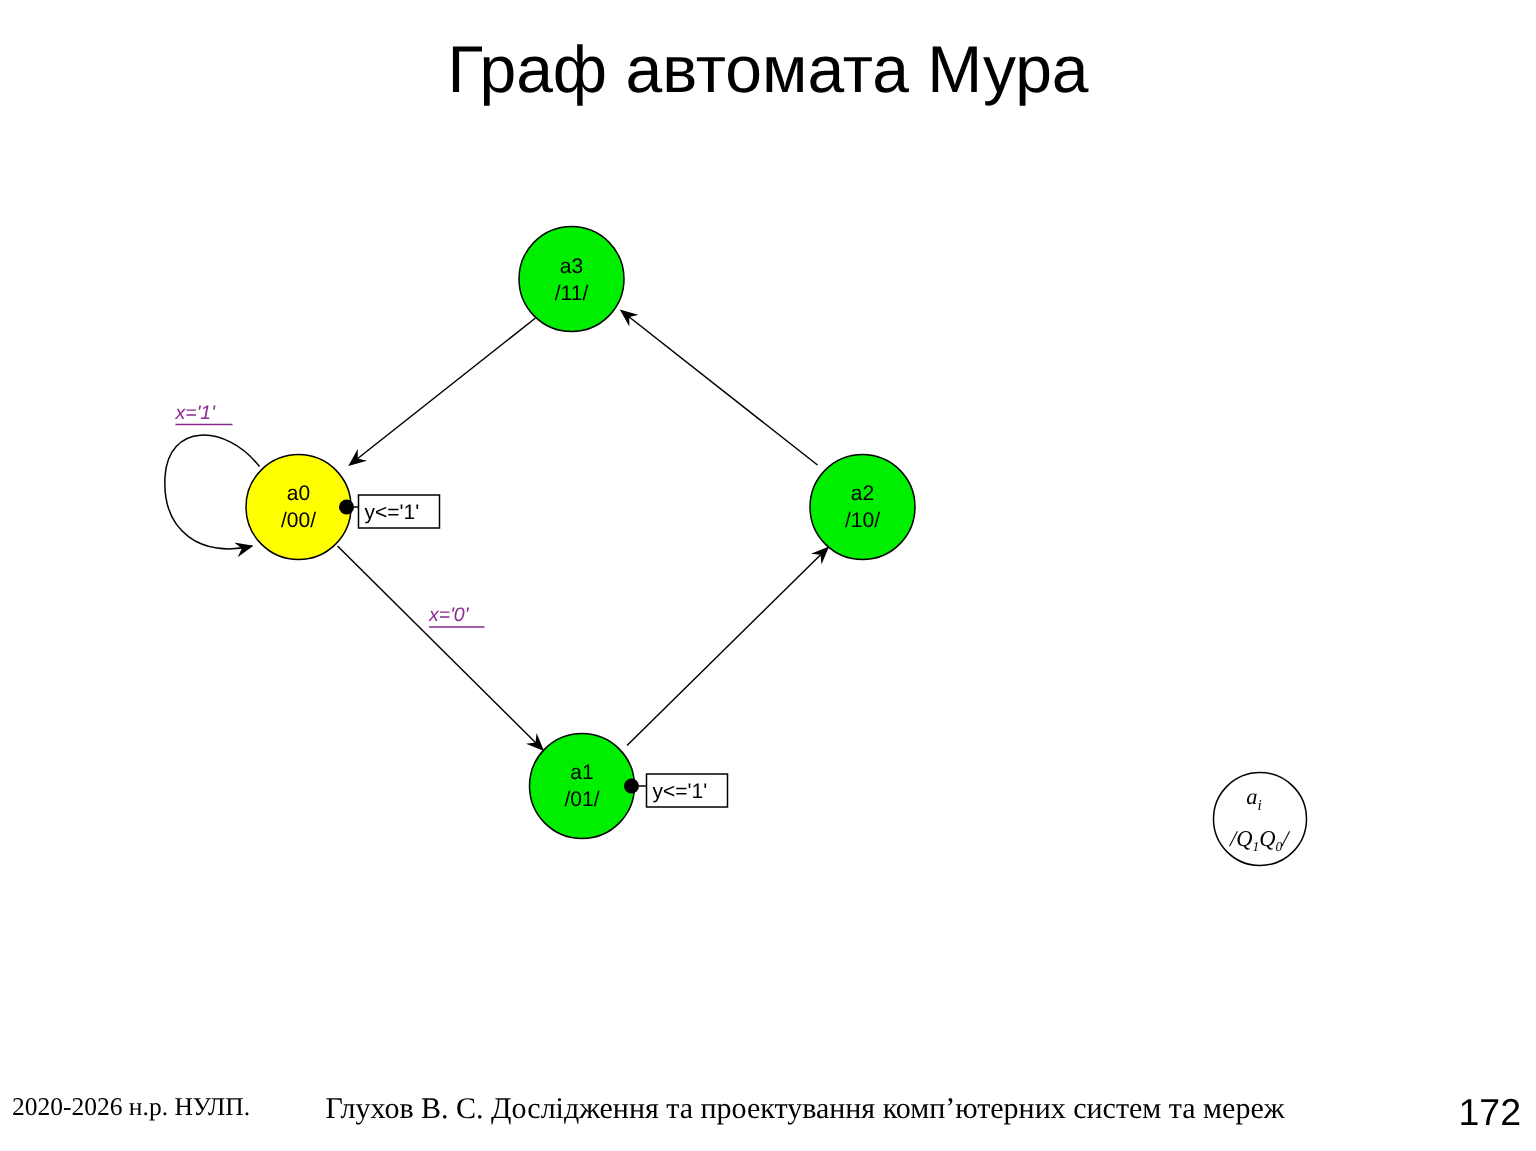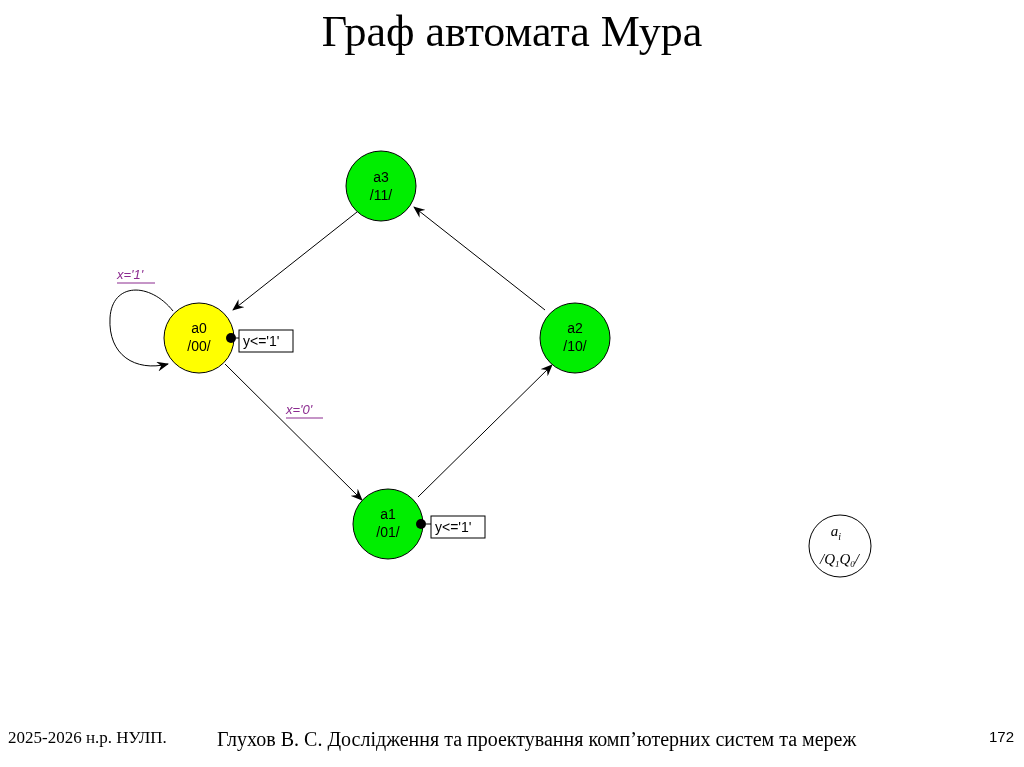--- a/index.html
+++ b/index.html
@@ -1,31 +1,31 @@
 <!DOCTYPE html>
 <html><head>
 <meta charset="utf-8">
 <style>
   html, body { margin: 0; padding: 0; background: #ffffff; }
   body { width: 1024px; height: 767px; position: relative; overflow: hidden; }
   .title {
-    position: absolute; left: 0; top: 6px; width: 1024px; text-align: center;
-    font-family: Liberation Serif, serif; font-size: 44px; color: #000;
+    position: absolute; left: 0; top: 22px; width: 1024px; text-align: center;
+    font-family: Liberation Sans, sans-serif; font-size: 44px; color: #000;
   }
   svg.diagram { position: absolute; left: 0; top: 0; }
   .node-text { font-family: "Liberation Sans", sans-serif; font-size: 14px; fill: #000; }
   .guard { font-family: "Liberation Sans", sans-serif; font-size: 13px; font-style: italic; fill: #8b2a8f; }
   .action { font-family: "Liberation Sans", sans-serif; font-size: 14px; fill: #000; }
   .legend-text { font-family: "Liberation Serif", serif; font-style: italic; fill: #000; }
   .footer {
     position: absolute; top: 728px; font-family: "Liberation Serif", serif; color: #000;
   }
   .footer-left { left: 8px; font-size: 17px; }
   .footer-center { left: 217px; font-size: 20px; }
-  .footer-page { right: 10px; font-family: "Liberation Sans", sans-serif; font-size: 15px; }
+  .footer-page { right: 10px; font-family: "Liberation Sans", sans-serif; font-size: 25px; }
 </style>
 </head>
 <body>
 
 <div class="title">Граф автомата Мура</div>
 
 <svg class="diagram" width="1024" height="767" viewBox="0 0 1024 767">
   <defs>
     <marker id="arrow" viewBox="0 0 12 10" refX="11" refY="5" markerWidth="12" markerHeight="10" orient="auto" markerUnits="userSpaceOnUse">
       <path d="M0,0 L12,5 L0,10 L4,5 Z" fill="#000"></path>
@@ -97,15 +97,15 @@
     <circle cx="840" cy="546" r="31" fill="#fff" stroke="#000" stroke-width="1"></circle>
     <text class="legend-text" x="836" y="536" font-size="15" text-anchor="middle">
       <tspan>a</tspan><tspan font-size="10" dy="4">i</tspan>
     </text>
     <text class="legend-text" x="820" y="564" font-size="15">
       <tspan>/Q</tspan><tspan font-size="9" dy="3">1</tspan><tspan dy="-3">Q</tspan><tspan font-size="9" dy="3">0</tspan><tspan dy="-3">/</tspan>
     </text>
   </g>
 </svg>
 
-<div class="footer footer-left">2025-2026 н.р. НУЛП.</div>
+<div class="footer footer-left">2020-2026 н.р. НУЛП.</div>
 <div class="footer footer-center">Глухов В. С. Дослідження та проектування комп’ютерних систем та мереж</div>
 <div class="footer footer-page">172</div>
 
 </body></html>

